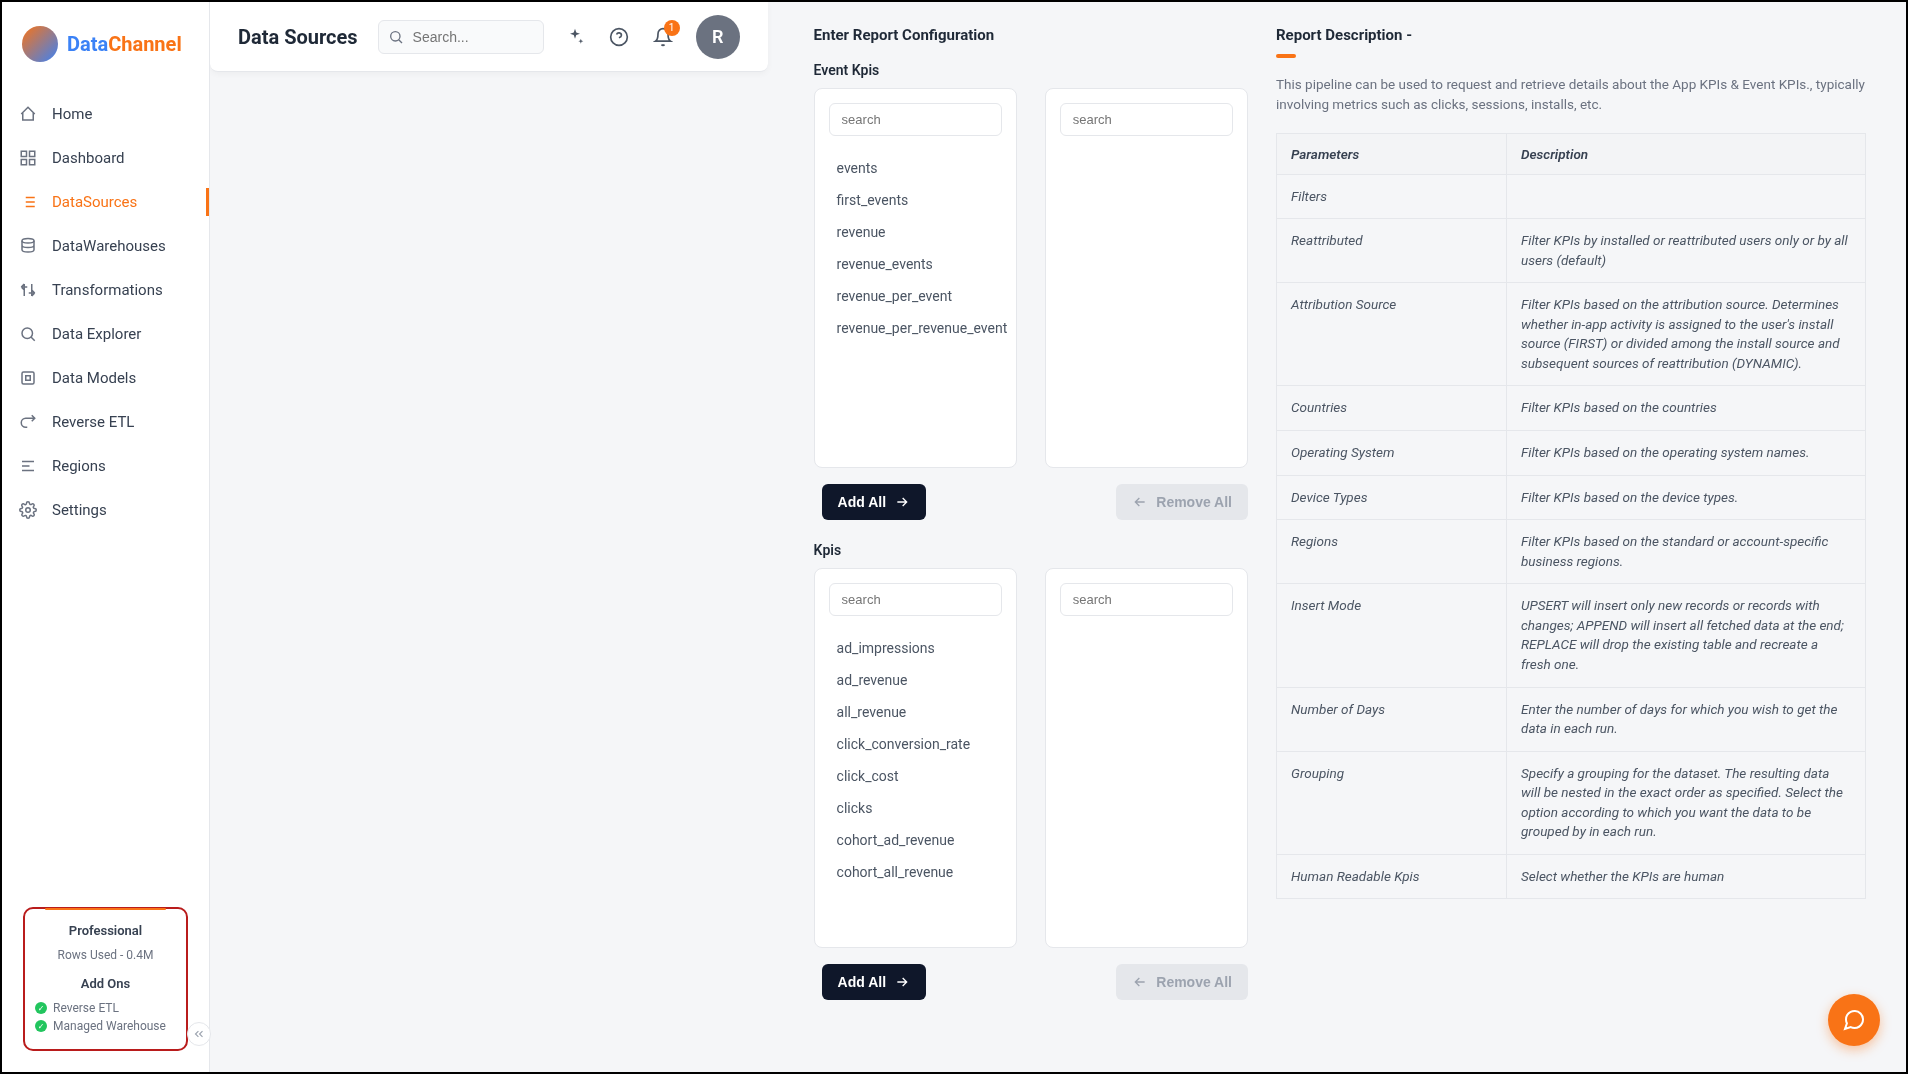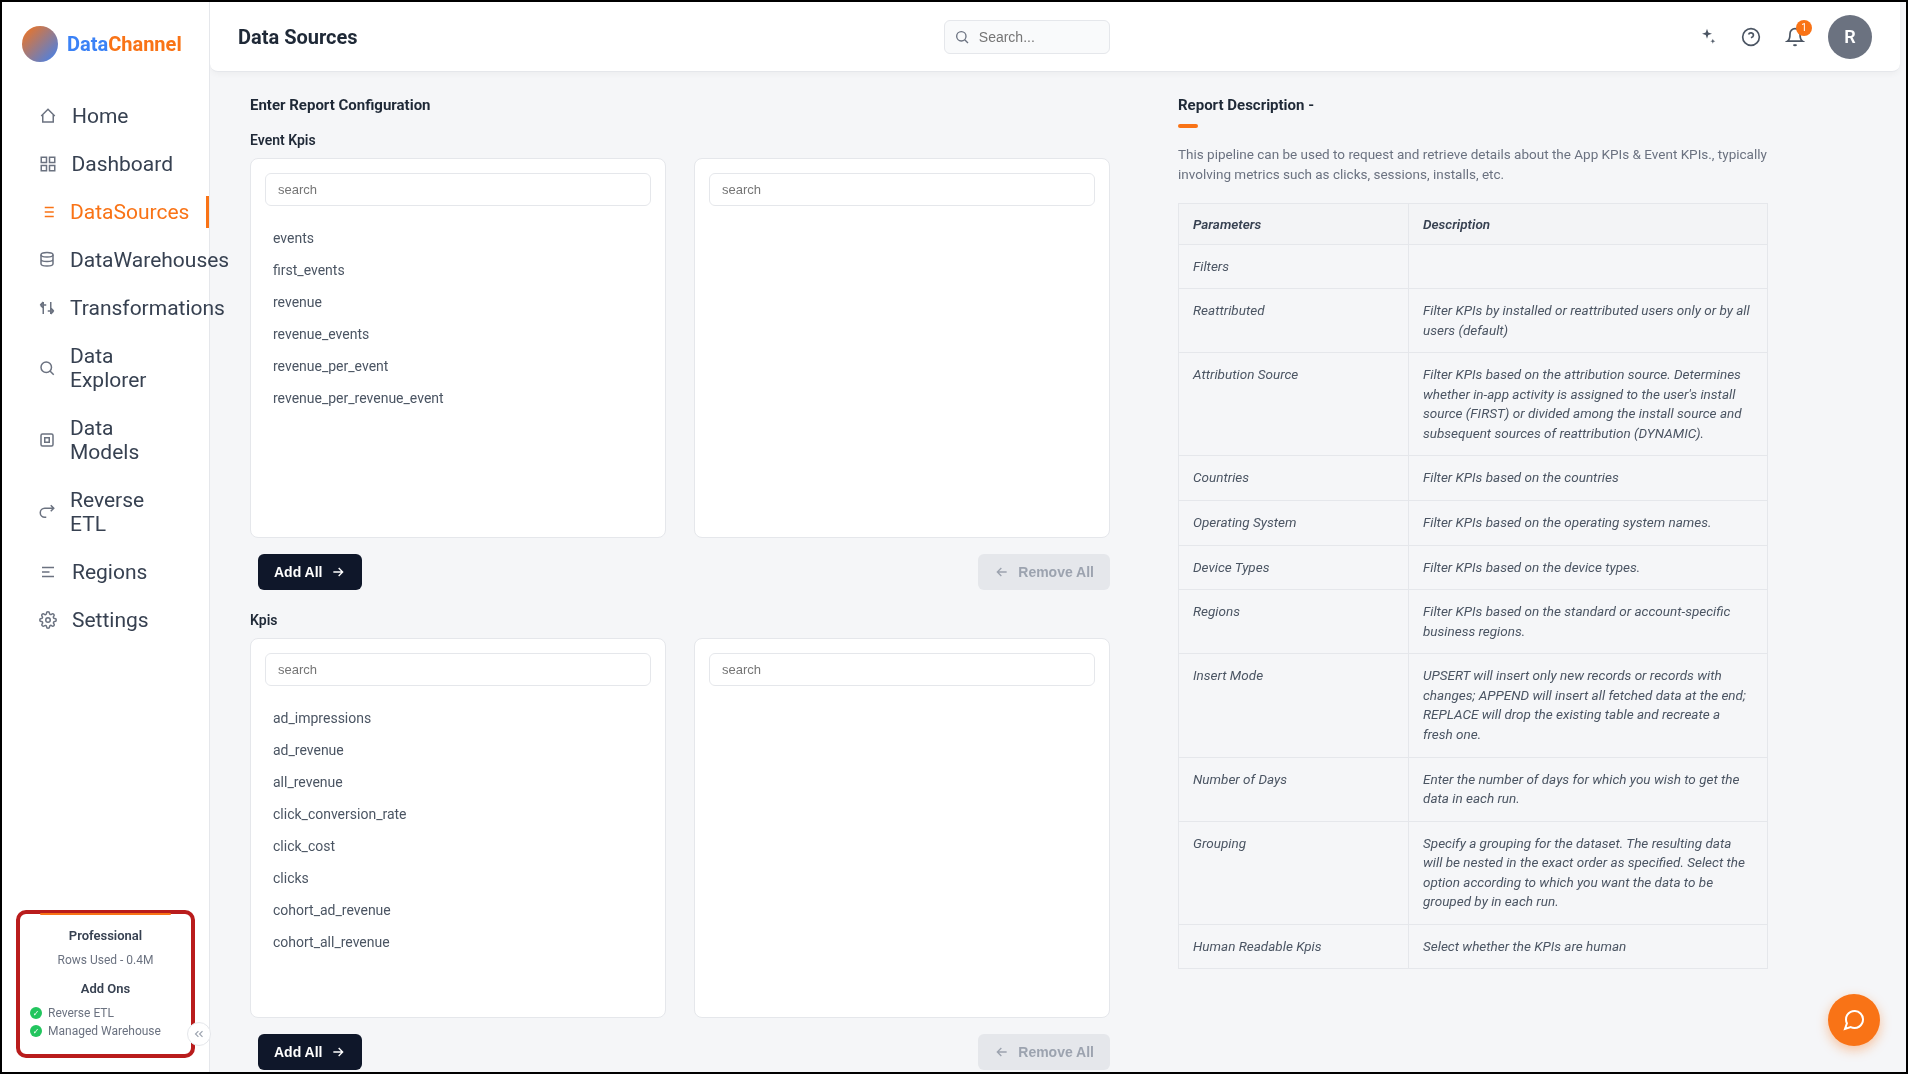--- a/index.html
+++ b/index.html
@@ -5,44 +5,44 @@
 * { margin: 0; padding: 0; box-sizing: border-box; }
 body { font-family: -apple-system, BlinkMacSystemFont, "Segoe UI", Roboto, sans-serif; background: #f5f6f8; color: #333; overflow: hidden; }
 .app { display: flex; width: 1908px; height: 1074px; border: 2px solid #000; }
 .sidebar { width: 208px; background: #fff; border-right: 1px solid #e5e7eb; display: flex; flex-direction: column; position: relative; }
 .logo-wrap { display: flex; align-items: center; gap: 9px; padding: 24px 20px 30px; }
 .logo-icon { width: 36px; height: 36px; border-radius: 50%; background: linear-gradient(135deg,#f97316,#3b82f6); position: relative; }
 .logo-text { font-weight: 700; font-size: 20px; }
 .logo-text .a { color: #3b82f6; }
 .logo-text .b { color: #f97316; }
 .nav { flex: 1; padding: 0 0; }
-.nav-item { display: flex; align-items: center; gap: 14px; padding: 12px 36px; font-size: 21px; color: #374151; cursor: pointer; position: relative; }
+.nav-item { display: flex; align-items: center; gap: 14px; padding: 12px 16px; font-size: 15px; color: #374151; cursor: pointer; position: relative; }
 .nav-item.active { color: #f97316; }
 .nav-item.active::after { content: ""; position: absolute; right: 0; top: 8px; bottom: 8px; width: 3px; background: #f97316; }
 .nav-icon { width: 20px; height: 20px; display: flex; align-items: center; justify-content: center; color: #6b7280; }
 .nav-item.active .nav-icon { color: #f97316; }
-.plan-box { margin: 14px; border: 4px solid #b91c1c; border-radius: 10px; padding: 14px 10px; font-size: 13px; text-align: center; position: relative; }
+.plan-box { margin: 21px; border: 2px solid #b91c1c; border-radius: 10px; padding: 14px 10px; font-size: 13px; text-align: center; position: relative; }
 .plan-box::before { content:""; position:absolute; top:-1px; left:20px; right:20px; height:2px; background:#f97316; border-radius:2px; }
 .plan-title { font-weight: 600; color: #374151; margin-bottom: 10px; }
 .plan-rows { font-size: 12px; color: #6b7280; margin-bottom: 14px; }
 .plan-addons { font-weight: 600; color: #374151; margin-bottom: 8px; font-size: 13px;}
 .addon-item { display: flex; align-items: center; gap: 6px; font-size: 12px; color: #6b7280; padding: 2px 0; text-align: left; }
 .addon-check { width: 12px; height: 12px; border-radius: 50%; background: #22c55e; display: inline-flex; align-items: center; justify-content: center; color: #fff; font-size: 8px; }
 .collapse-btn { position: absolute; bottom: 26px; right: -2px; width: 24px; height: 24px; border-radius: 50%; background: #fff; border: 1px solid #e5e7eb; display: flex; align-items: center; justify-content: center; font-size: 14px; color: #9ca3af; cursor: pointer; }
-.main { flex: 1; display: flex; flex-direction: column; overflow: hidden; }
+.main { flex: 1; display: flex; flex-direction: row; overflow: hidden; }
 .topbar { height: 70px; background: #fff; border-bottom: 1px solid #e5e7eb; display: flex; align-items: center; padding: 0 28px; gap: 20px; border-radius: 0 0 8px 8px; margin: 0 6px 0 0; box-shadow: 0 2px 6px rgba(0,0,0,0.04);}
 .page-title { font-size: 20px; font-weight: 700; color: #1f2937; }
 .search-wrap { margin: 0 auto; width: 166px; position: relative; }
 .search-wrap input { width: 100%; padding: 8px 12px 8px 34px; border: 1px solid #e5e7eb; border-radius: 6px; font-size: 14px; background: #f9fafb; }
 .search-wrap .sicon { position: absolute; left: 10px; top: 50%; transform: translateY(-50%); color: #6b7280; }
 .top-icons { display: flex; align-items: center; gap: 22px; }
 .top-icon { width: 22px; height: 22px; color: #4b5563; cursor: pointer; position: relative; display:flex; align-items:center; justify-content:center;}
 .badge { position: absolute; top: -6px; right: -6px; background: #f97316; color: #fff; font-size: 10px; width: 16px; height: 16px; border-radius: 50%; display: flex; align-items: center; justify-content: center; }
 .avatar { width: 44px; height: 44px; border-radius: 50%; background: #6b7280; color: #fff; display: flex; align-items: center; justify-content: center; font-weight: 600; font-size: 18px;}
-.content { flex: 1; overflow: auto; padding: 24px 40px; display: flex; gap: 68px; }
+.content { flex: 1; overflow: auto; padding: 24px 40px; display: flex; gap: 28px; }
 .left-col { flex: 1; max-width: 860px; }
 .right-col { width: 590px; }
 .section-title { font-size: 15px; font-weight: 700; color: #1f2937; margin-bottom: 18px; }
 .field-label { font-size: 14px; font-weight: 600; color: #1f2937; margin: 8px 0 10px; }
 .dual-list { display: flex; gap: 28px; }
 .list-panel { flex: 1; border: 1px solid #e5e7eb; border-radius: 8px; background: #fff; height: 380px; display: flex; flex-direction: column; overflow: hidden; }
 .list-panel.short { height: 380px; }
 .list-search { padding: 14px 14px 10px; }
 .list-search input { width: 100%; padding: 8px 12px; border: 1px solid #e5e7eb; border-radius: 6px; font-size: 13px; }
 .list-items { flex: 1; overflow-y: auto; padding: 6px 0; }

